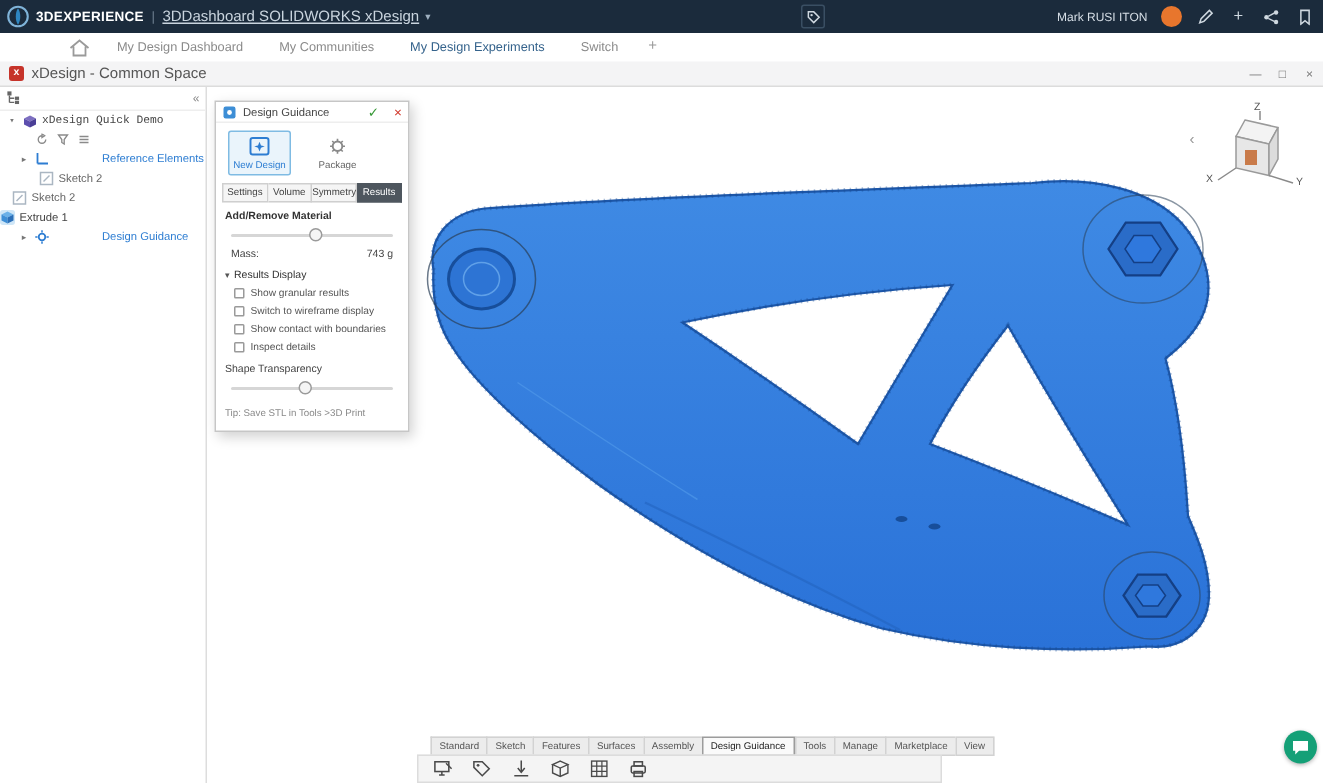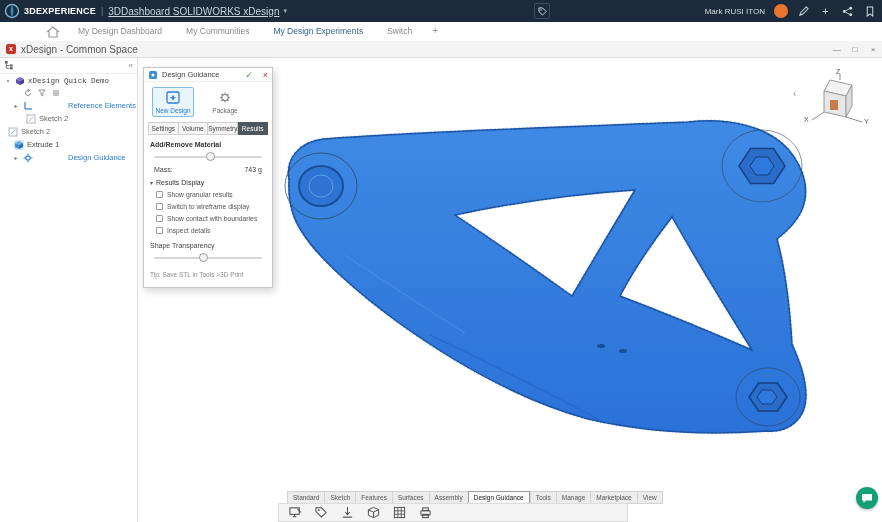--- a/index.html
+++ b/index.html
@@ -306,21 +306,21 @@
     </div>
 
     <div class="trow dim" style="padding-left:8px;">
       <svg class="ticon" viewBox="0 0 10 10">
         <rect x="1" y="1" width="8" height="8" fill="none" stroke="#aab6c2" stroke-width="1"></rect>
         <line x1="3" y1="7" x2="7" y2="3" stroke="#aab6c2" stroke-width="1"></line>
       </svg>
       <span class="lbl">Sketch 2</span>
     </div>
 
-    <div class="trow" style="padding-left:14px;align-items:center;">
+    <div class="trow" style="padding-left:0;align-items:center;">
       <svg class="ticon sel" viewBox="0 0 10 10">
         <polygon points="5,1 9,3 5,5 1,3" fill="#6ab0e8"></polygon>
         <polygon points="1,3 5,5 5,9 1,7" fill="#3d8ed6"></polygon>
         <polygon points="9,3 5,5 5,9 9,7" fill="#2b6fb8"></polygon>
       </svg>
       <span class="lbl">Extrude 1</span>
     </div>
 
     <div class="trow blue" style="padding-left:12px;">
       <span class="arr">▸</span>

